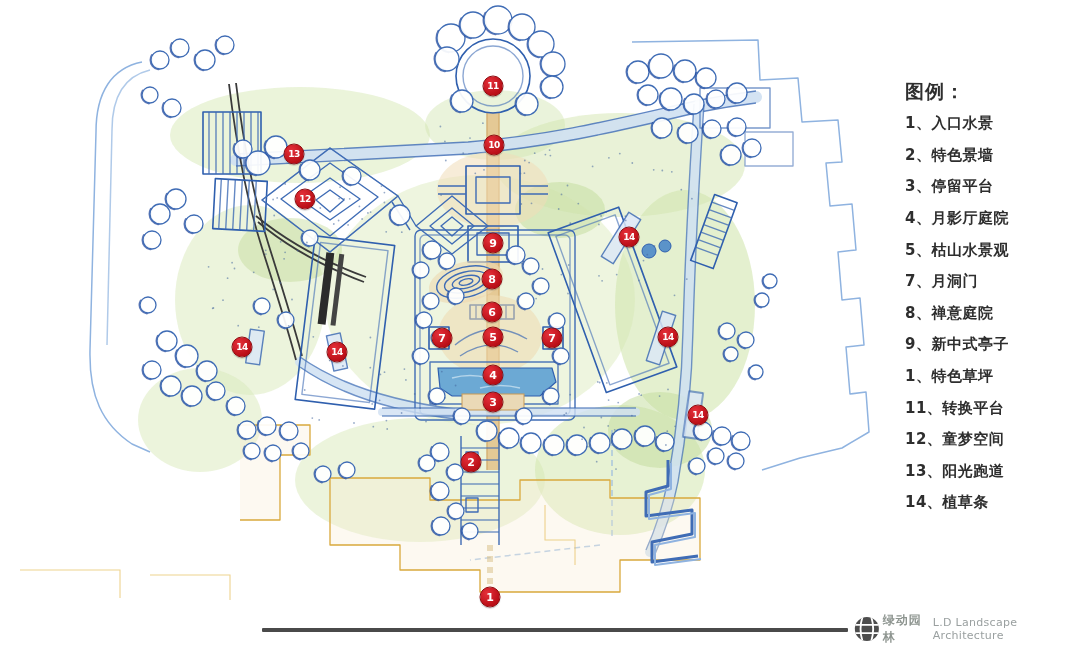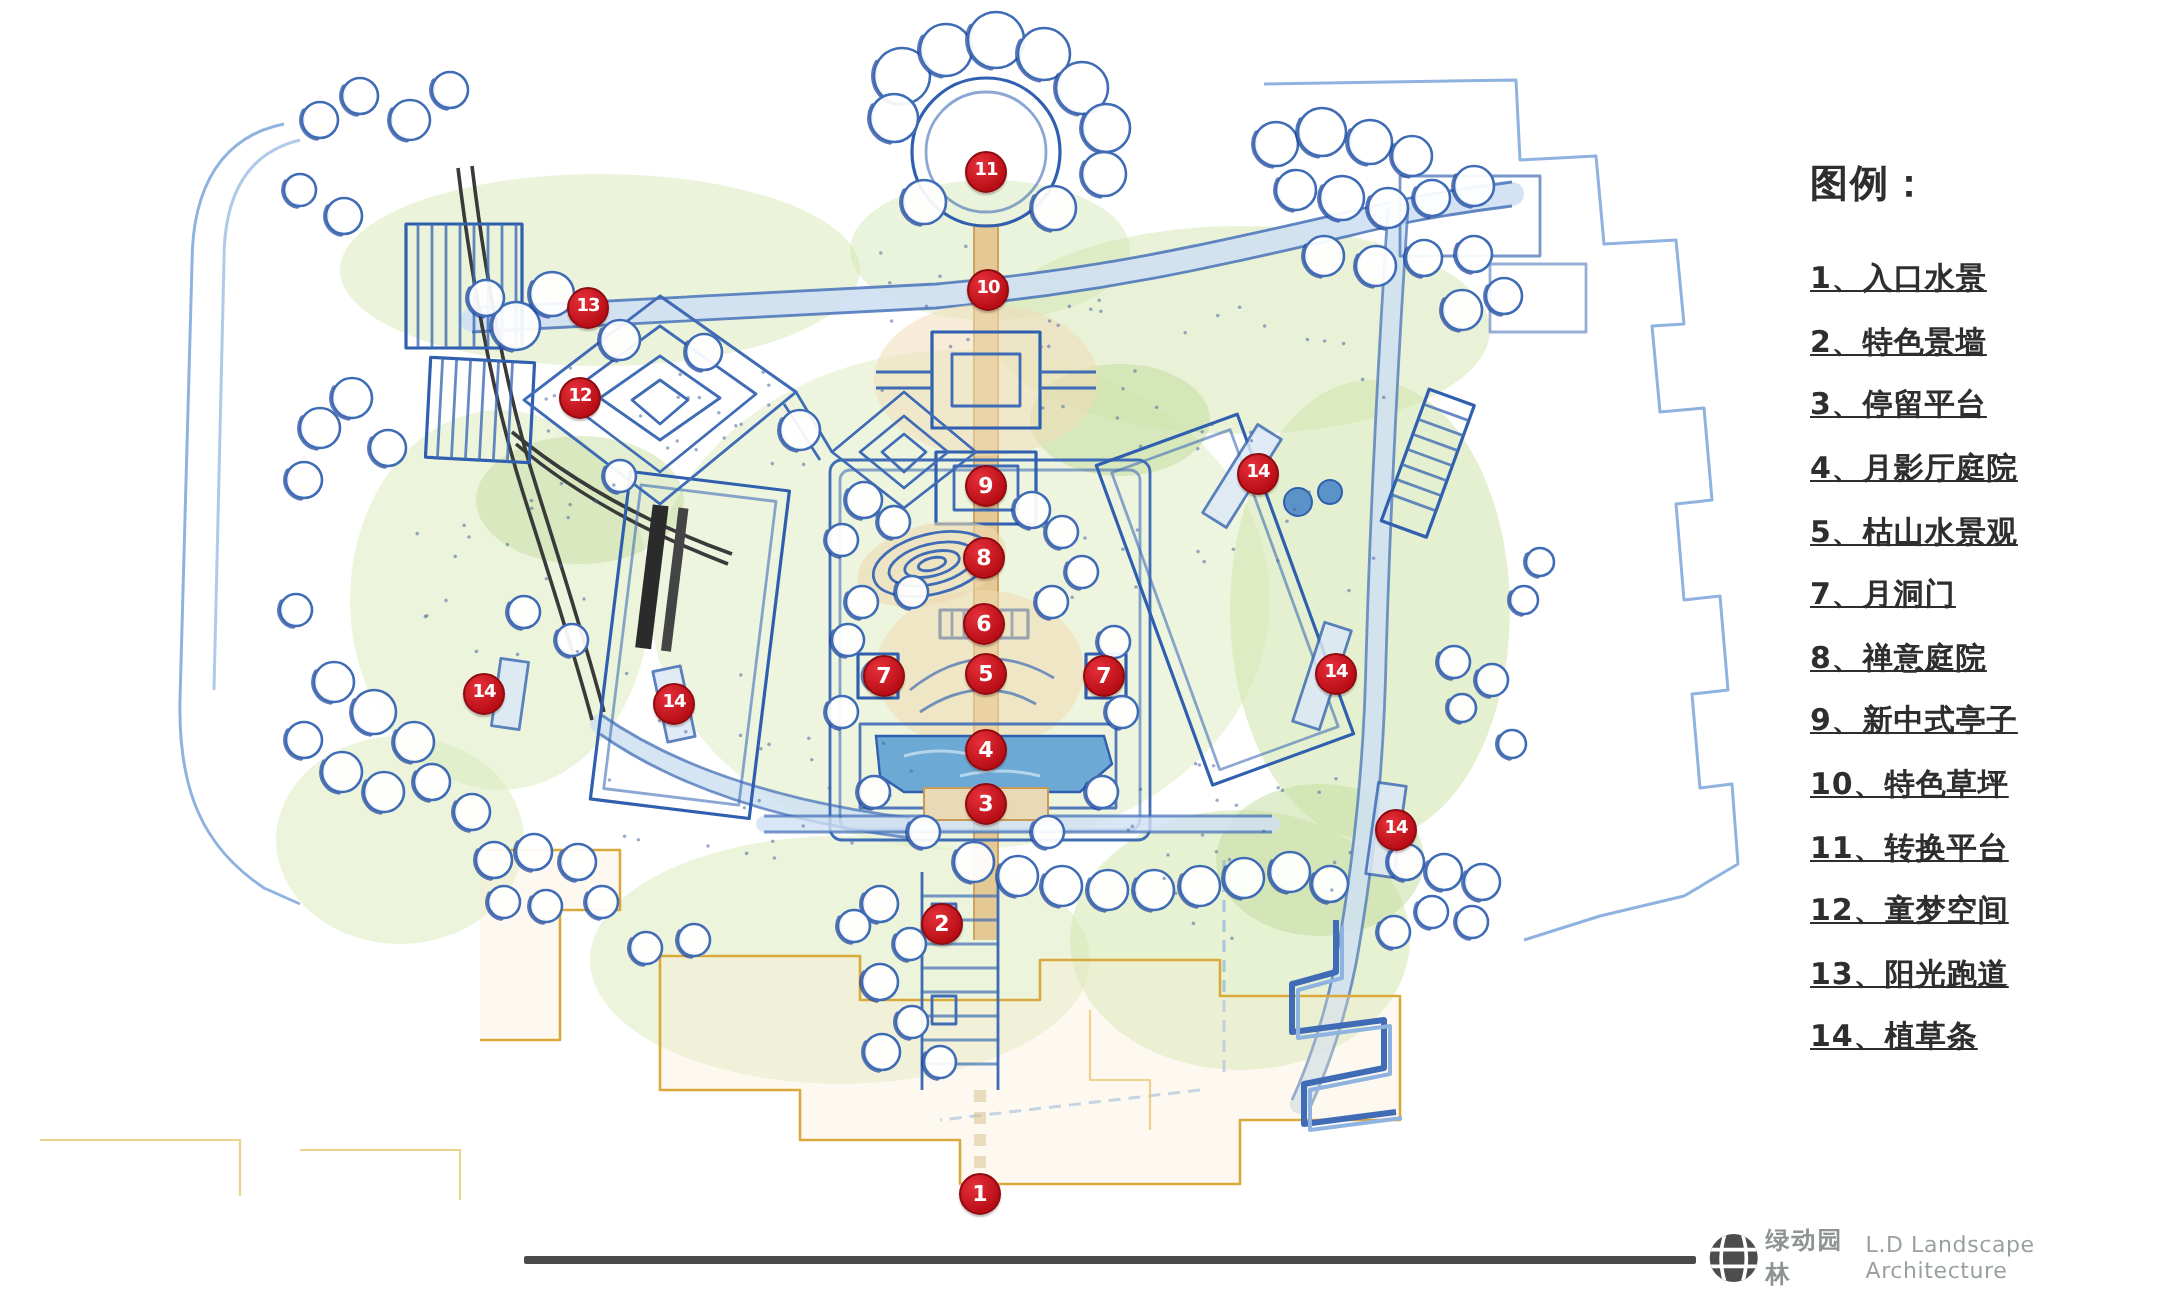--- a/index.html
+++ b/index.html
@@ -23,21 +23,21 @@
   .marker{position:absolute;width:19px;height:19px;border-radius:50%;
     background:radial-gradient(circle at 35% 30%, #e5303a, #b90e16 72%);
     border:1px solid #8e0b10;box-shadow:0 1px 1px rgba(0,0,0,.25);
     transform:translate(-50%,-50%);display:flex;align-items:center;justify-content:center;}
   .marker-num{color:#fff;font-weight:bold;font-size:11px;line-height:1;}
   .marker.two .marker-num{font-size:9px;letter-spacing:-.5px;}
 
   
   .legend{position:absolute;left:905px;top:78px;width:175px;color:#2e2e2e;}
   .legend-title{font-size:19px;font-weight:700;height:28px;display:flex;align-items:center;letter-spacing:1px;}
-  .legend-list{list-style:none;margin:18px 0 0 0;padding:0;text-decoration:underline;}
+  .legend-list{list-style:none;margin:2px 0 0 0;padding:0;}
   .legend-item{height:31.6px;display:flex;align-items:center;font-size:15px;font-weight:700;letter-spacing:.5px;white-space:nowrap;}
 
   
   .footer-line{position:absolute;left:262px;top:628px;width:586px;height:4px;background:#4a4a4a;border-radius:1px;}
   .brand{position:absolute;left:853px;top:613px;height:32px;display:flex;align-items:center;gap:2px;}
   .brand-cn{font-size:12px;font-weight:700;color:#8e9590;letter-spacing:1px;}
   .brand-en{font-size:11px;color:#9aa0a0;letter-spacing:.3px;}
 </style>
 </head>
 <body>
@@ -602,21 +602,21 @@
     </div>
       <div class="marker" style="left: 493px; top: 243px;">
       <span class="marker-num">9</span>
     </div>
       <div class="marker two" style="left: 494px; top: 145px;">
       <span class="marker-num">10</span>
     </div>
       <div class="marker two" style="left: 493px; top: 86px;">
       <span class="marker-num">11</span>
     </div>
-      <div class="marker two" style="left: 290px; top: 199px;">
+      <div class="marker two" style="left: 305px; top: 199px;">
       <span class="marker-num">12</span>
     </div>
       <div class="marker two" style="left: 294px; top: 154px;">
       <span class="marker-num">13</span>
     </div>
       <div class="marker two" style="left: 242px; top: 347px;">
       <span class="marker-num">14</span>
     </div>
       <div class="marker two" style="left: 337px; top: 352px;">
       <span class="marker-num">14</span>
@@ -637,21 +637,21 @@
     <ul class="legend-list">
 
     <li class="legend-item">1、入口水景</li>
         <li class="legend-item">2、特色景墙</li>
         <li class="legend-item">3、停留平台</li>
         <li class="legend-item">4、月影厅庭院</li>
         <li class="legend-item">5、枯山水景观</li>
         <li class="legend-item">7、月洞门</li>
         <li class="legend-item">8、禅意庭院</li>
         <li class="legend-item">9、新中式亭子</li>
-        <li class="legend-item">10、特色草坪</li>
+        <li class="legend-item">1、特色草坪</li>
         <li class="legend-item">11、转换平台</li>
         <li class="legend-item">12、童梦空间</li>
         <li class="legend-item">13、阳光跑道</li>
         <li class="legend-item">14、植草条</li>
       </ul>
   </div>
 
   <div class="footer-line"></div>
   <div class="brand">
     <svg width="30" height="30" viewBox="-15 -15 30 30">

